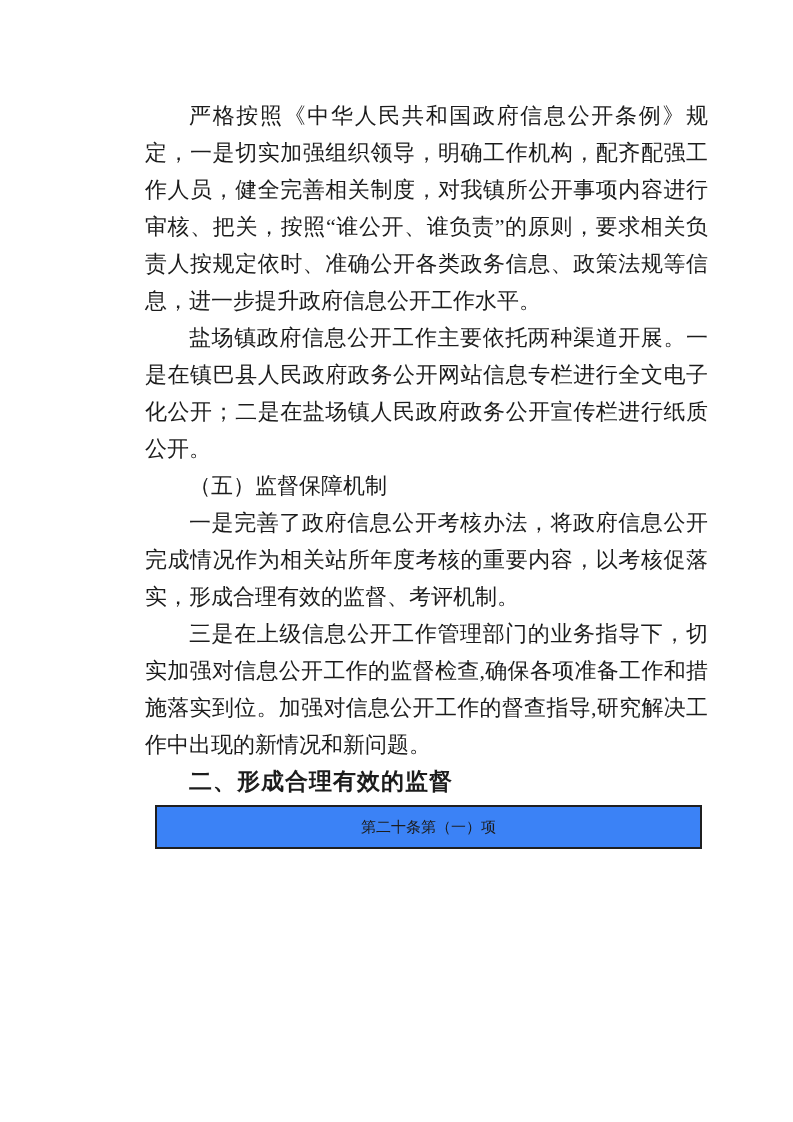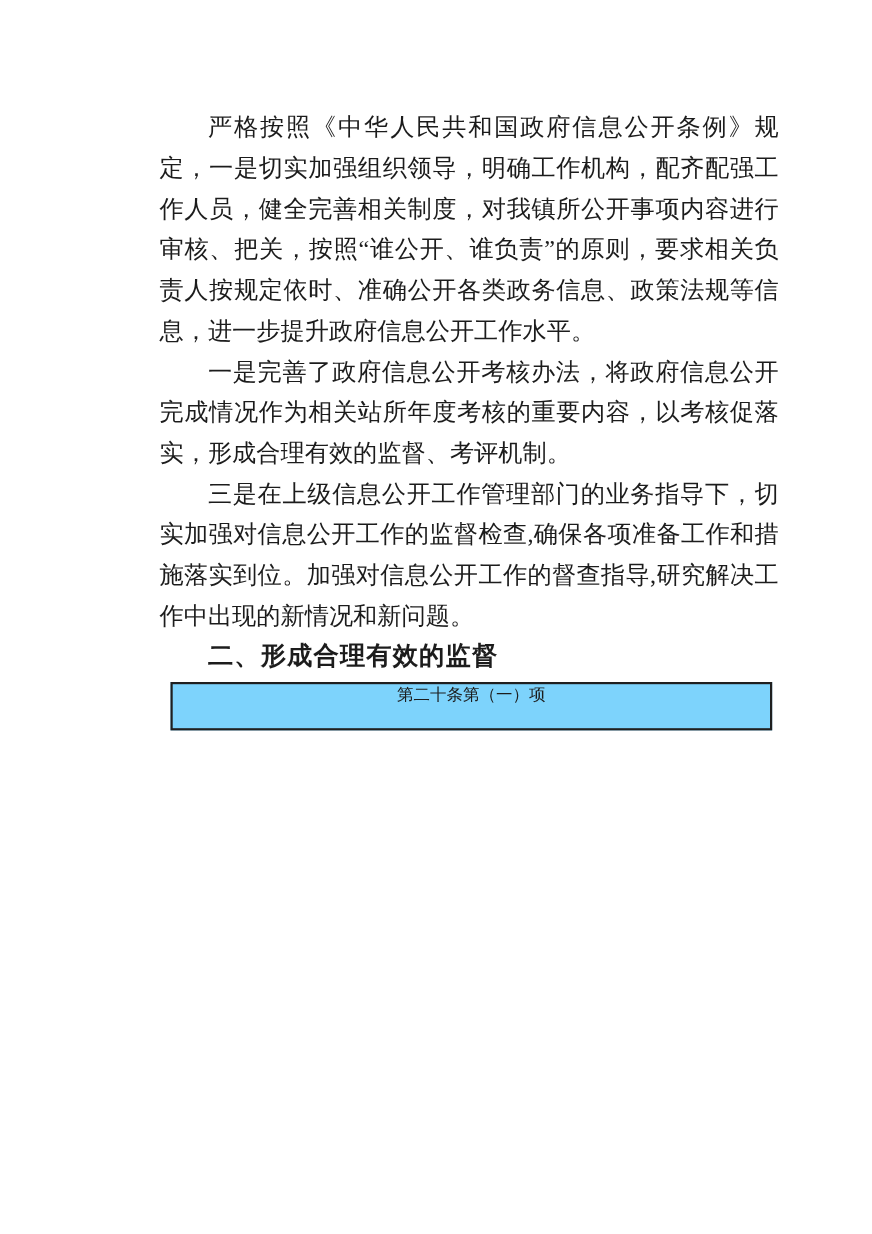--- a/index.html
+++ b/index.html
@@ -42,41 +42,44 @@
     font-family: "Liberation Sans", "DejaVu Sans", sans-serif;
     font-size: 23px !important;
     letter-spacing: 1px;
   }
   .table-band {
     box-sizing: border-box;
     margin-left: 10px;
     margin-top: 5px;
     width: 547px;
     height: 44px;
-    background: #7dd3fc;
+    background: #3b82f6;
     border: 2px solid #1f1f1f;
     display: flex;
+    align-items: center;
     justify-content: center;
   }
   .table-band span {
     font-size: 15px;
     color: #1c1c1c;
     font-family: "Liberation Serif", "DejaVu Serif", serif;
   }
 </style>
 </head>
 <body>
 
 <div class="page">
   <div class="content">
 
     <p class="body-para">严格按照《中华人民共和国政府信息公开条例》规定，一是切实加强组织领导，明确工作机构，配齐配强工作人员，健全完善相关制度，对我镇所公开事项内容进行审核、把关，按照“谁公开、谁负责”的原则，要求相关负责人按规定依时、准确公开各类政务信息、政策法规等信息，进一步提升政府信息公开工作水平。</p>
 
 
+    <p class="body-para">盐场镇政府信息公开工作主要依托两种渠道开展。一是在镇巴县人民政府政务公开网站信息专栏进行全文电子化公开；二是在盐场镇人民政府政务公开宣传栏进行纸质公开。</p>
 
+    <p class="sub-heading">（五）监督保障机制</p>
 
     <p class="body-para">一是完善了政府信息公开考核办法，将政府信息公开完成情况作为相关站所年度考核的重要内容，以考核促落实，形成合理有效的监督、考评机制。</p>
 
 
     <p class="body-para">三是在上级信息公开工作管理部门的业务指导下，切实加强对信息公开工作的监督检查,确保各项准备工作和措施落实到位。加强对信息公开工作的督查指导,研究解决工作中出现的新情况和新问题。</p>
 
     <p class="main-heading">二、形成合理有效的监督</p>
 
     <div class="table-band">
       <span>第二十条第（一）项</span>

